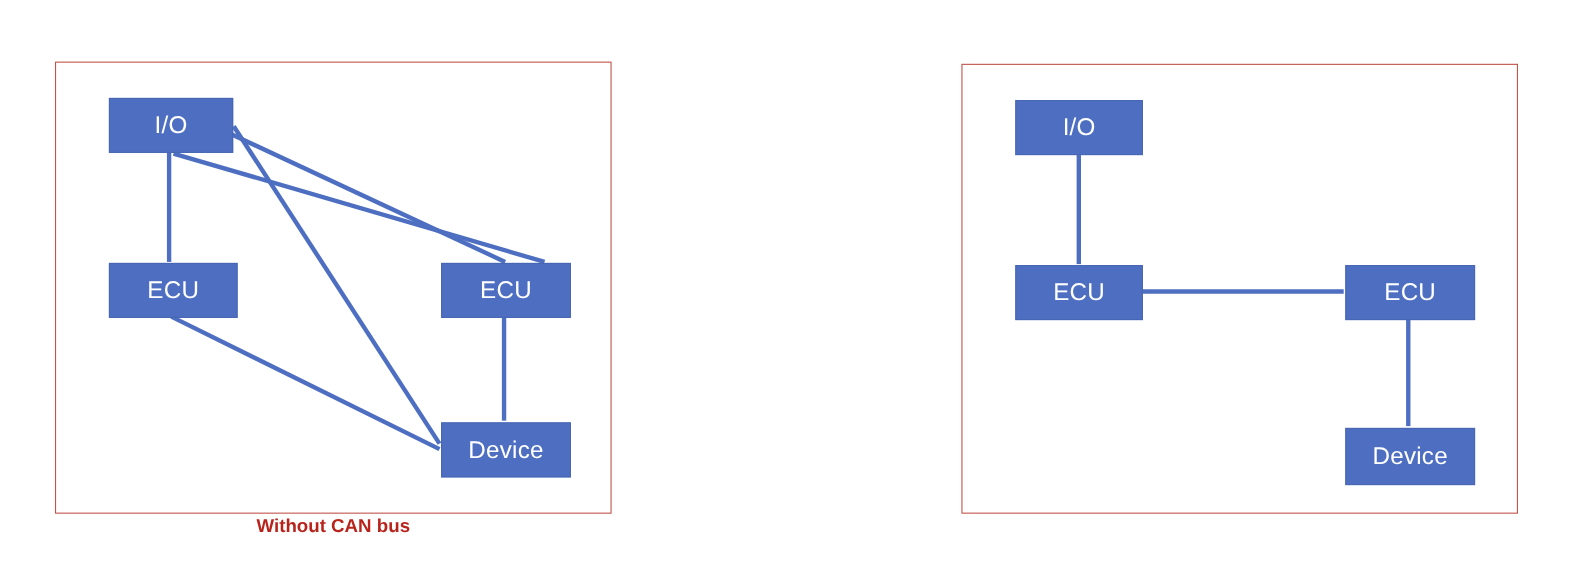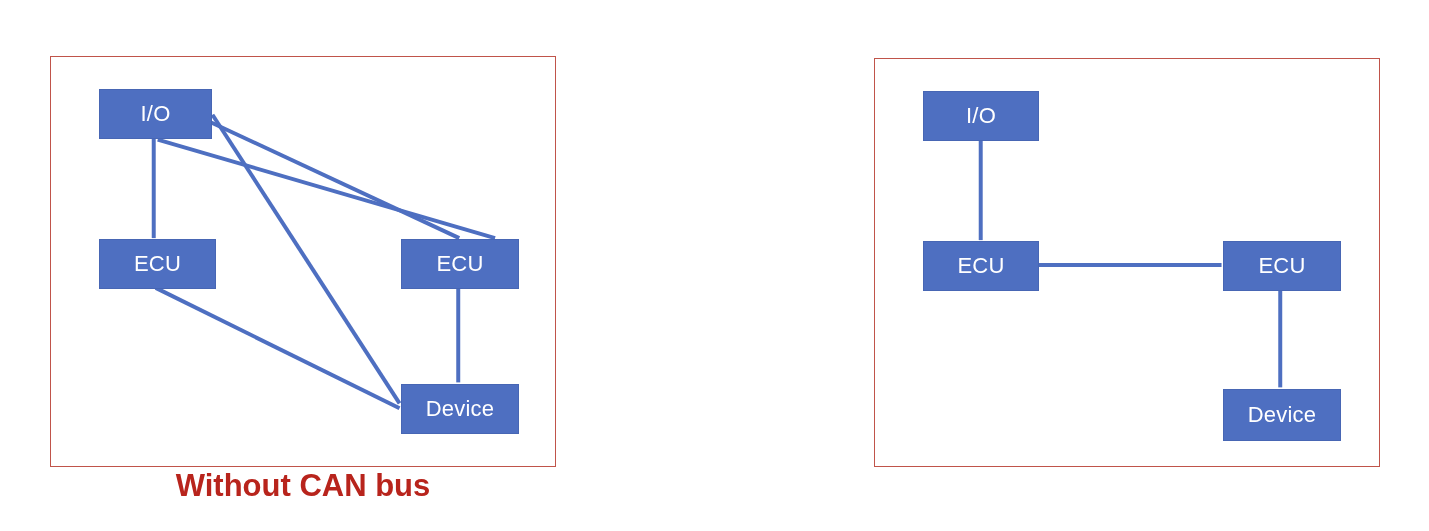--- a/index.html
+++ b/index.html
@@ -58,21 +58,21 @@
     font-weight: 400;
     letter-spacing: 0.2px;
     line-height: 1;
     font-family: "Liberation Sans", sans-serif;
     z-index: 3;
   }
   .caption {
     position: absolute;
     text-align: center;
     color: #B8241C;
-    font-size: 31px;
+    font-size: 17px;
     font-weight: bold;
     font-family: "Liberation Sans", sans-serif;
     white-space: nowrap;
     line-height: 1;
   }
   #caption-left {
     left: 50px; top: 470px; width: 506px;
   }
   #caption-right {
     left: 874px; top: 470px; width: 506px;

